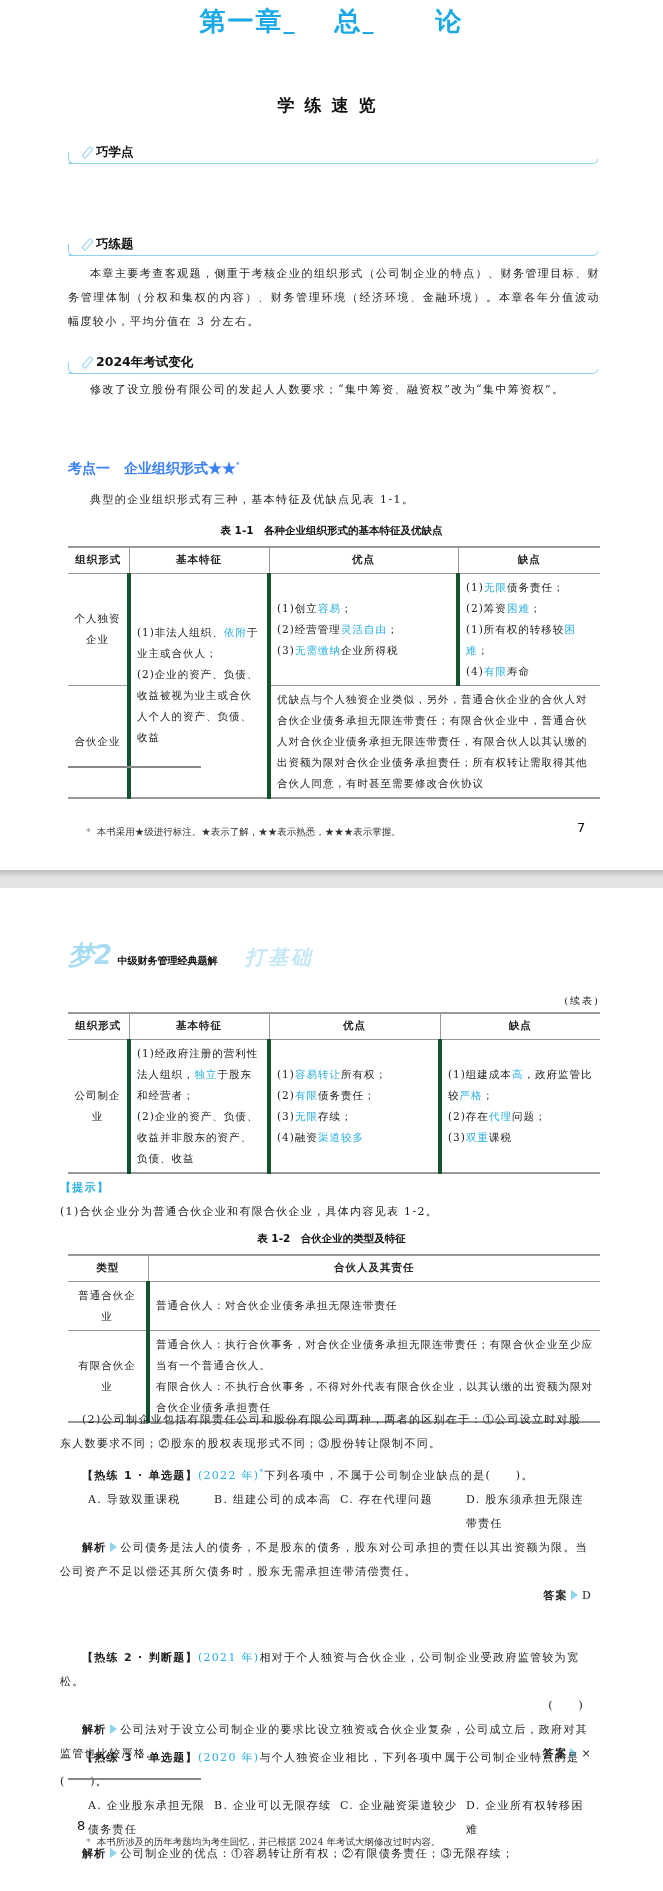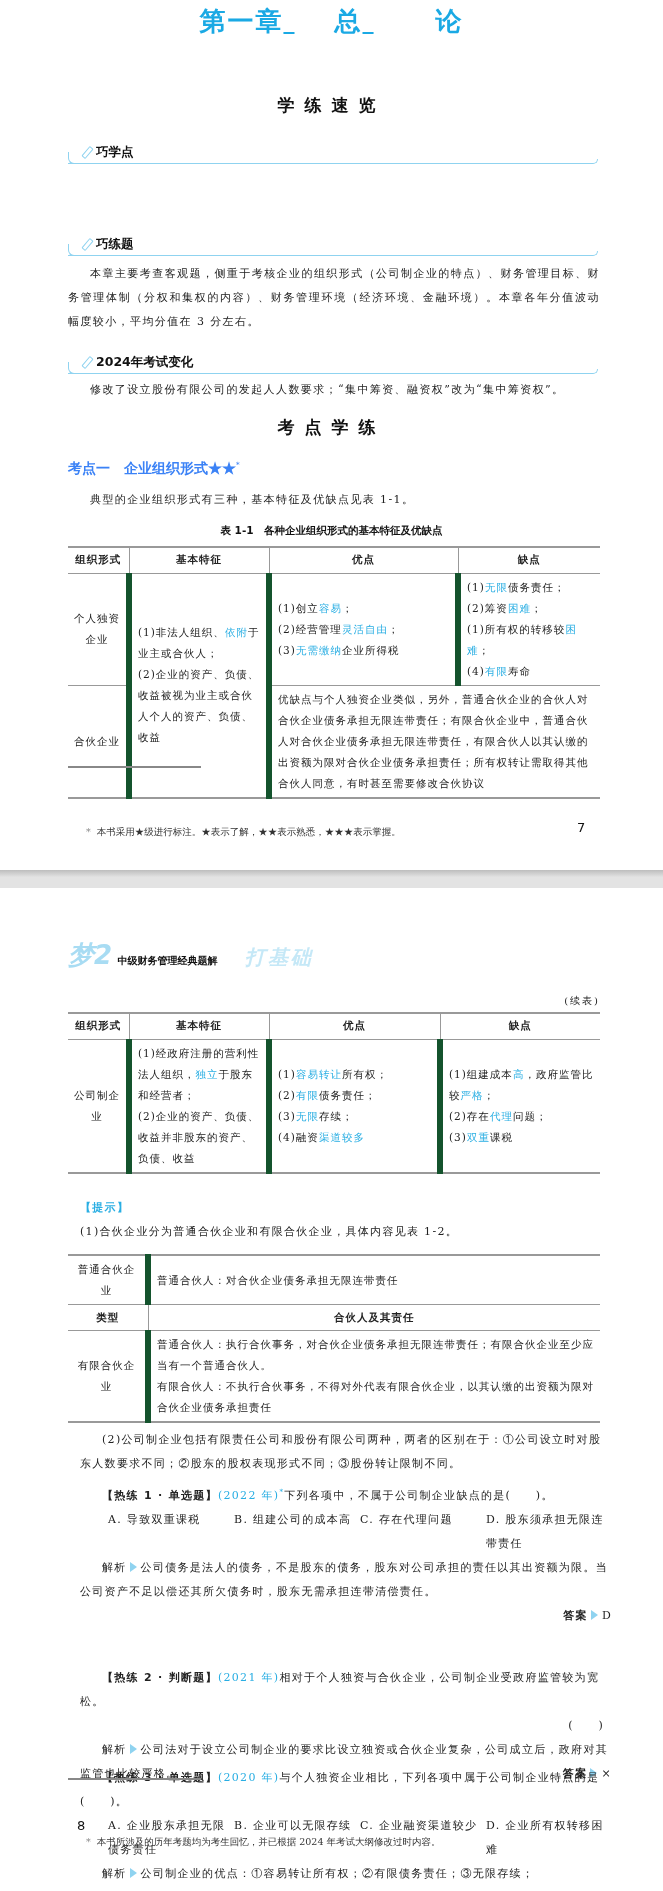--- a/index.html
+++ b/index.html
@@ -39,35 +39,35 @@
     font-family: "DejaVu Sans", sans-serif; font-weight: bold; font-size: 12.5px; color: #111;
   }
   .para { position: absolute; left: 68px; width: 532px; font-size: 11px; line-height: 24px; letter-spacing: 1.4px; text-align: justify; }
   .indent { text-indent: 2em; }
   .kp-title { position: absolute; left: 68px; font-family: "DejaVu Serif", serif; font-weight: bold; font-size: 14px; color: #3b82f6; }
   .kp-title sup { font-size: 7px; vertical-align: super; }
   .table-caption { position: absolute; left: 0; width: 663px; text-align: center; font-family: "DejaVu Sans", sans-serif; font-weight: bold; font-size: 10.5px; color: #111; }
   table.doc-table { position: absolute; left: 68px; width: 532px; border-collapse: collapse; font-size: 10.5px; letter-spacing: 1px; }
   table.doc-table th { font-family: "DejaVu Sans", sans-serif; font-weight: bold; height: 26px; border-bottom: 1px solid #999; border-left: 1px solid #999; font-size: 10.5px; }
   table.doc-table th:first-child, table.doc-table td:first-child { border-left: none; }
-  table.doc-table td { border-left: 6px solid #14532d; border-bottom: 1px solid #999; padding: 3px 6px; vertical-align: middle; line-height: 21px; }
+  table.doc-table td { border-left: 4px solid #14532d; border-bottom: 1px solid #999; padding: 3px 6px; vertical-align: middle; line-height: 21px; }
   table.doc-table { border-top: 2px solid #999; border-bottom: 2px solid #999; }
   table.doc-table td.center { text-align: center; }
   .footnote-rule { position: absolute; left: 68px; width: 133px; height: 2px; background: #888; }
   .footnote { position: absolute; left: 86px; font-size: 9.5px; color: #333; margin-top: 44px; }
   .page-num { position: absolute; font-family: "DejaVu Sans", sans-serif; font-size: 13px; color: #111; }
   .running-head { position: absolute; left: 68px; top: 50px; height: 34px; }
   .running-head .logo { font-family: "DejaVu Sans", sans-serif; font-weight: bold; font-style: italic; font-size: 26px; color: #a8dcf3; }
   .running-head .bookname { font-family: "DejaVu Sans", sans-serif; font-weight: bold; font-size: 10px; color: #111; margin-left: 2px; }
   .running-head .tag { font-family: "DejaVu Sans", sans-serif; font-weight: bold; font-style: italic; font-size: 20px; color: #c5e8f7; margin-left: 24px; letter-spacing: 3px; }
   .cont-label { position: absolute; right: 63px; font-size: 10px; letter-spacing: 2px; }
   .q-title { font-family: "DejaVu Sans", sans-serif; font-weight: bold; }
-  .q-block { position: absolute; left: 80px; width: 532px; font-size: 11px; line-height: 24px; letter-spacing: 1.3px; margin-top: 20px; }
+  .q-block { position: absolute; left: 60px; width: 532px; font-size: 11px; line-height: 24px; letter-spacing: 1.3px; }
   .opts { display: grid; grid-template-columns: 1fr 1fr 1fr 1fr; padding-left: 28px; }
-  .analysis-tag { font-family: "DejaVu Sans", sans-serif; font-weight: normal; }
+  .analysis-tag { font-family: "DejaVu Sans", sans-serif; font-weight: bold; }
   .tri { display: inline-block; width: 0; height: 0; border-top: 5px solid transparent; border-bottom: 5px solid transparent; border-left: 7px solid #8fd3f0; margin: 0 4px 0 3px; vertical-align: -1px; }
   .answer { text-align: right; }
   .answer .label { font-family: "DejaVu Sans", sans-serif; font-weight: bold; }
   .paren-right { text-align: right; padding-right: 8px; }
   .tip-label { color: #29aee3; font-family: "DejaVu Sans", sans-serif; font-weight: bold; }
 </style>
 </head>
 <body>
 
 <div class="page page1">
@@ -92,21 +92,20 @@
   </div>
   <div class="para indent" style="top:262px">本章主要考查客观题，侧重于考核企业的组织形式（公司制企业的特点）、财务管理目标、财务管理体制（分权和集权的内容）、财务管理环境（经济环境、金融环境）。本章各年分值波动幅度较小，平均分值在 3 分左右。</div>
 
   <div class="box-header" style="top:350px">
     <div class="line"></div>
     <div class="pen"></div>
     <div class="label">2024年考试变化</div>
   </div>
   <div class="para indent" style="top:378px">修改了设立股份有限公司的发起人人数要求；“集中筹资、融资权”改为“集中筹资权”。</div>
 
-  <div class="section-title" style="top:416px">考点学练</div>
 
   <div class="kp-title" style="top:460px">
     <span>考点一　企业组织形式★★</span><sup>*</sup>
   </div>
   <div class="para indent" style="top:488px">典型的企业组织形式有三种，基本特征及优缺点见表 1-1。</div>
 
   <div class="table-caption" style="top:524px">表 1-1　各种企业组织形式的基本特征及优缺点</div>
 
   <table class="doc-table" style="top:546px">
     <colgroup>
@@ -198,34 +197,35 @@
       </td>
     </tr>
   </tbody>
     </table>
 
   <div class="q-block" style="top:288px">
     <div class="tip-label">【提示】</div>
     <div>(1)合伙企业分为普通合伙企业和有限合伙企业，具体内容见表 1-2。</div>
   </div>
 
+  <div class="table-caption" style="top:344px">表 1-2　合伙企业的类型及特征</div>
 
   <table class="doc-table" style="top:366px">
     <colgroup>
         <col style="width:80px">
         <col style="width:452px">
       </colgroup>
     <tbody>
         <tr>
+      <th>类型</th>
+      <th>合伙人及其责任</th>
+    </tr>
+    <tr>
       <td class="center">普通合伙企业</td>
       <td>普通合伙人：对合伙企业债务承担无限连带责任</td>
-    </tr>
-    <tr>
-      <th>类型</th>
-      <th>合伙人及其责任</th>
     </tr>
     <tr>
       <td class="center">有限合伙企业</td>
       <td>
         <div>普通合伙人：执行合伙事务，对合伙企业债务承担无限连带责任；有限合伙企业至少应当有一个普通合伙人。</div>
         <div>有限合伙人：不执行合伙事务，不得对外代表有限合伙企业，以其认缴的出资额为限对合伙企业债务承担责任</div>
       </td>
     </tr>
   </tbody>
     </table>

